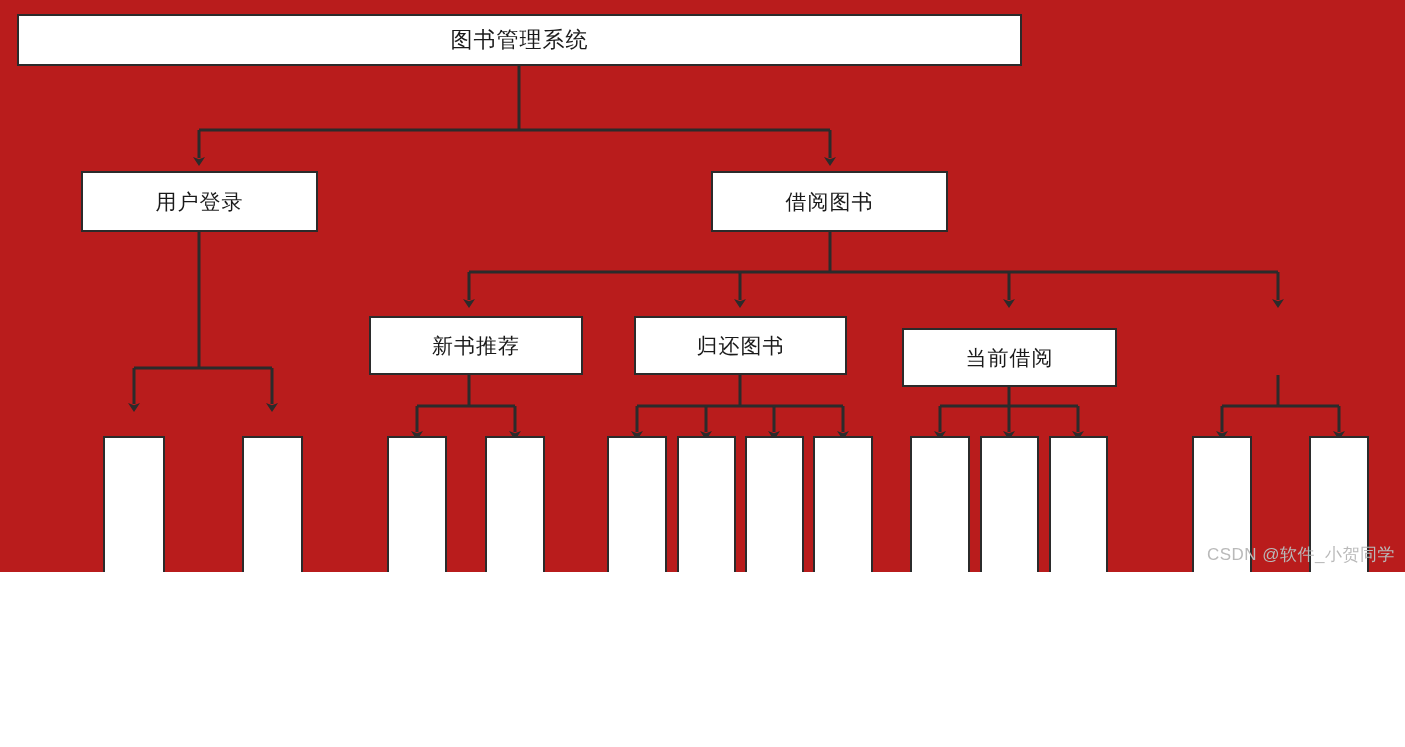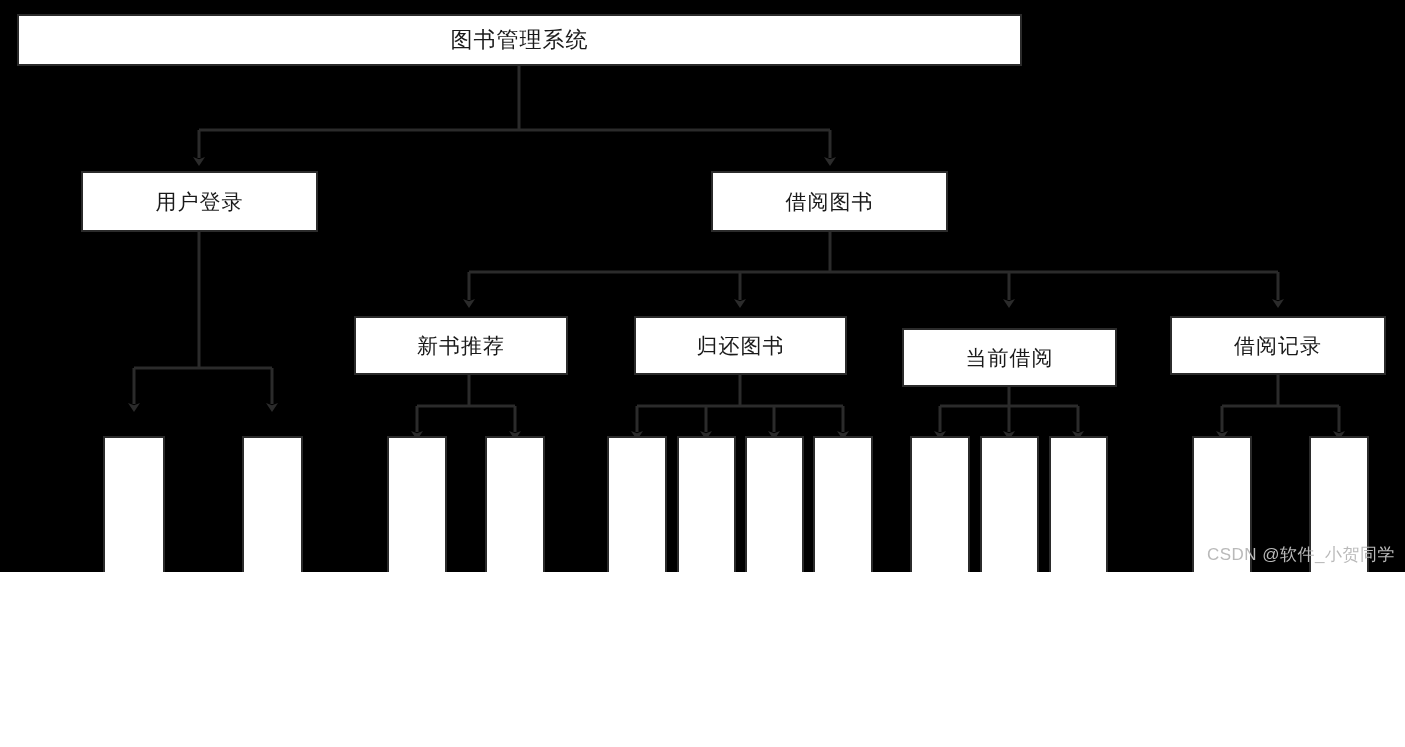--- a/index.html
+++ b/index.html
@@ -8,21 +8,21 @@
     padding: 0;
     background: #ffffff;
   }
   body {
     font-family: "Liberation Sans", "DejaVu Sans", sans-serif;
   }
   #diagram-root {
     position: relative;
     width: 1405px;
     height: 572px;
-    background: #000000;
+    background: #b91c1c;
     overflow: hidden;
     text-align: center;
   }
   #edge-layer {
     position: absolute;
     left: 0;
     top: 0;
     width: 1405px;
     height: 747px;
     pointer-events: none;
@@ -146,35 +146,32 @@
   </div>
 
   <div class="node horizontal" style="left:81px; top:171px; width:237px; height:61px;">
     <span class="label">用户登录</span>
   </div>
 
   <div class="node horizontal" style="left:711px; top:171px; width:237px; height:61px;">
     <span class="label">借阅图书</span>
   </div>
 
-  <div class="node horizontal" style="left:354px; top:316px; width:214px; height:59px;">
+  <div class="node horizontal" style="left:369px; top:316px; width:214px; height:59px;">
     <span class="label">新书推荐</span>
   </div>
 
   <div class="node horizontal" style="left:634px; top:316px; width:213px; height:59px;">
     <span class="label">归还图书</span>
   </div>
 
   <div class="node horizontal" style="left:902px; top:328px; width:215px; height:59px;">
     <span class="label">当前借阅</span>
   </div>
 
-  <div class="node horizontal" style="left:1170px; top:316px; width:216px; height:59px;">
-    <span class="label">借阅记录</span>
-  </div>
 
   <div class="node vertical" style="left:103px; top:436px; width:62px; height:299px; padding-top:78px;">
     <span class="label">用户登录</span>
   </div>
 
   <div class="node vertical" style="left:242px; top:436px; width:61px; height:299px; padding-top:78px;">
     <span class="label">注销登录</span>
   </div>
 
   <div class="node vertical" style="left:387px; top:436px; width:60px; height:299px; padding-top:78px;">

